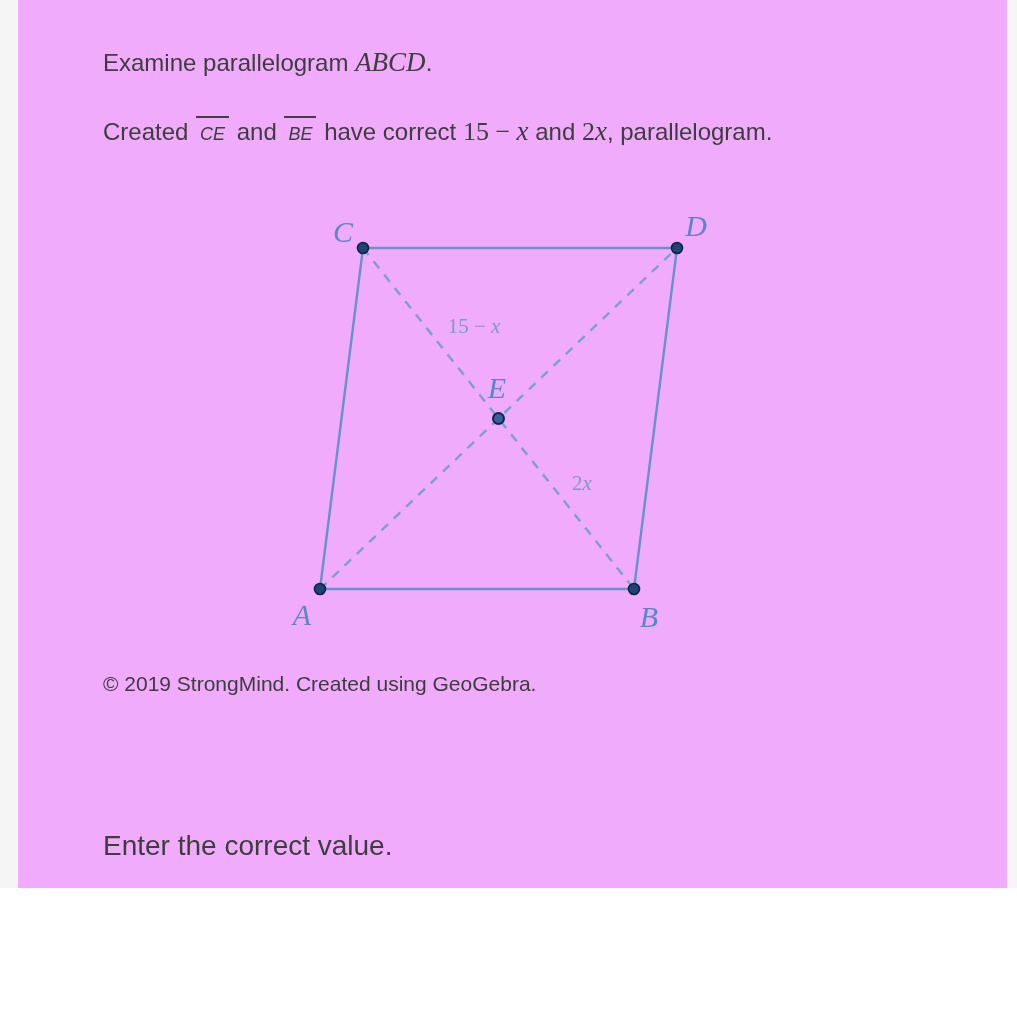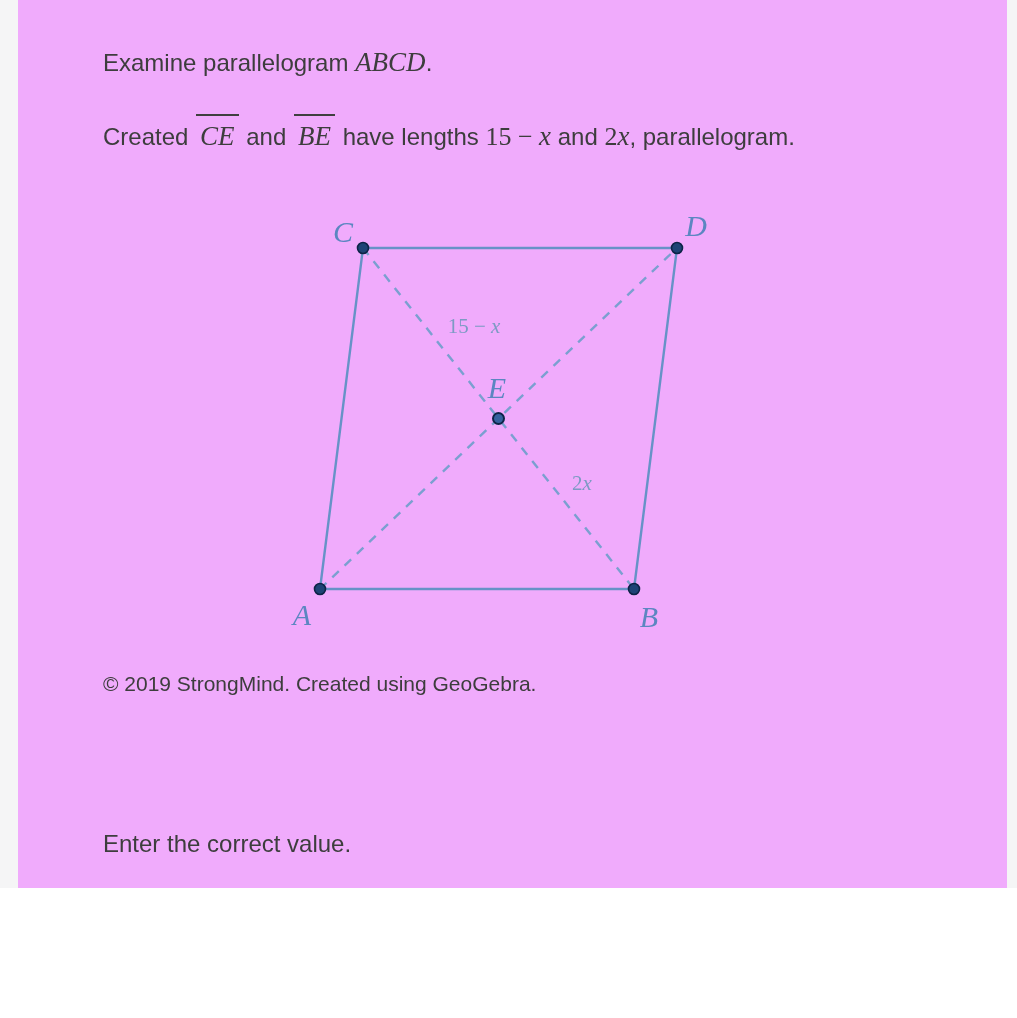--- a/index.html
+++ b/index.html
@@ -34,23 +34,23 @@
     font-style: italic;
     font-size: 27px;
   }
   .t-mathnum {
     font-family: "Liberation Serif", "DejaVu Serif", serif;
     font-style: normal;
     font-size: 26px;
   }
   .overline-seg {
     display: inline-block;
-    font-family: Liberation Serif, serif;
+    font-family: Liberation Sans, sans-serif;
     font-style: italic;
-    font-size: 27px;
+    font-size: 18px;
     line-height: 1;
     border-top: 2px solid #3f3f3f;
     padding: 7px 4px 0 4px;
     margin: 0 1px;
   }
 
   .figure-wrap {
     position: absolute; left: 280px; top: 200px;
     width: 450px; height: 445px;
   }
@@ -74,21 +74,21 @@
     font-size: 21px; color: #3d3d3d;
     white-space: nowrap;
   }
   .prompt-question {
     position: absolute; left: 103px; top: 763px;
     font-size: 24px; color: #3d3d3d;
     white-space: nowrap;
   }
   .prompt-instruction {
     position: absolute; left: 103px; top: 830px;
-    font-size: 24px; color: #3d3d3d;
+    font-size: 28px; color: #3d3d3d;
     white-space: nowrap;
   }
   .answer-input {
     position: absolute; left: 104px; top: 893px;
     width: 806px; height: 85px;
     box-sizing: border-box;
     border: 2px solid #b7b7b7;
     border-radius: 8px;
     background: #ffffff;
     box-shadow: inset 0 3px 4px rgba(0,0,0,0.12);
@@ -101,21 +101,21 @@
 </style>
 </head>
 <body>
 
 <div class="page">
   <div class="gutter gutter-left"></div>
   <div class="gutter gutter-right"></div>
 
   <div class="q-line1"><span>Examine parallelogram </span><span class="t-math">ABCD</span><span>.</span></div>
 
-  <div class="q-line2"><span>Created </span><span class="overline-seg">CE</span><span> and </span><span class="overline-seg">BE</span><span> have lengths </span><span class="t-mathnum">15 − </span><span class="t-math">x</span><span> and </span><span class="t-mathnum">2</span><span class="t-math">x</span><span>, parallelogram.</span></div>
+  <div class="q-line2"><span>Created </span><span class="overline-seg">CE</span><span> and </span><span class="overline-seg">BE</span><span> have correct </span><span class="t-mathnum">15 − </span><span class="t-math">x</span><span> and </span><span class="t-mathnum">2</span><span class="t-math">x</span><span>, parallelogram.</span></div>
 
   <div class="figure-wrap">
     <svg width="450" height="445" viewBox="0 0 450 445" xmlns="http://www.w3.org/2000/svg">
 
       <polygon points="83,48 397,48 354,389 40,389" fill="none" stroke="#6792c7" stroke-width="2.4" stroke-linejoin="round"></polygon>
 
       <line x1="83" y1="48" x2="354" y2="389" stroke="#7b9fd0" stroke-width="2.4" stroke-dasharray="9,8"></line>
 
       <line x1="40" y1="389" x2="397" y2="48" stroke="#7b9fd0" stroke-width="2.4" stroke-dasharray="9,8"></line>
 

